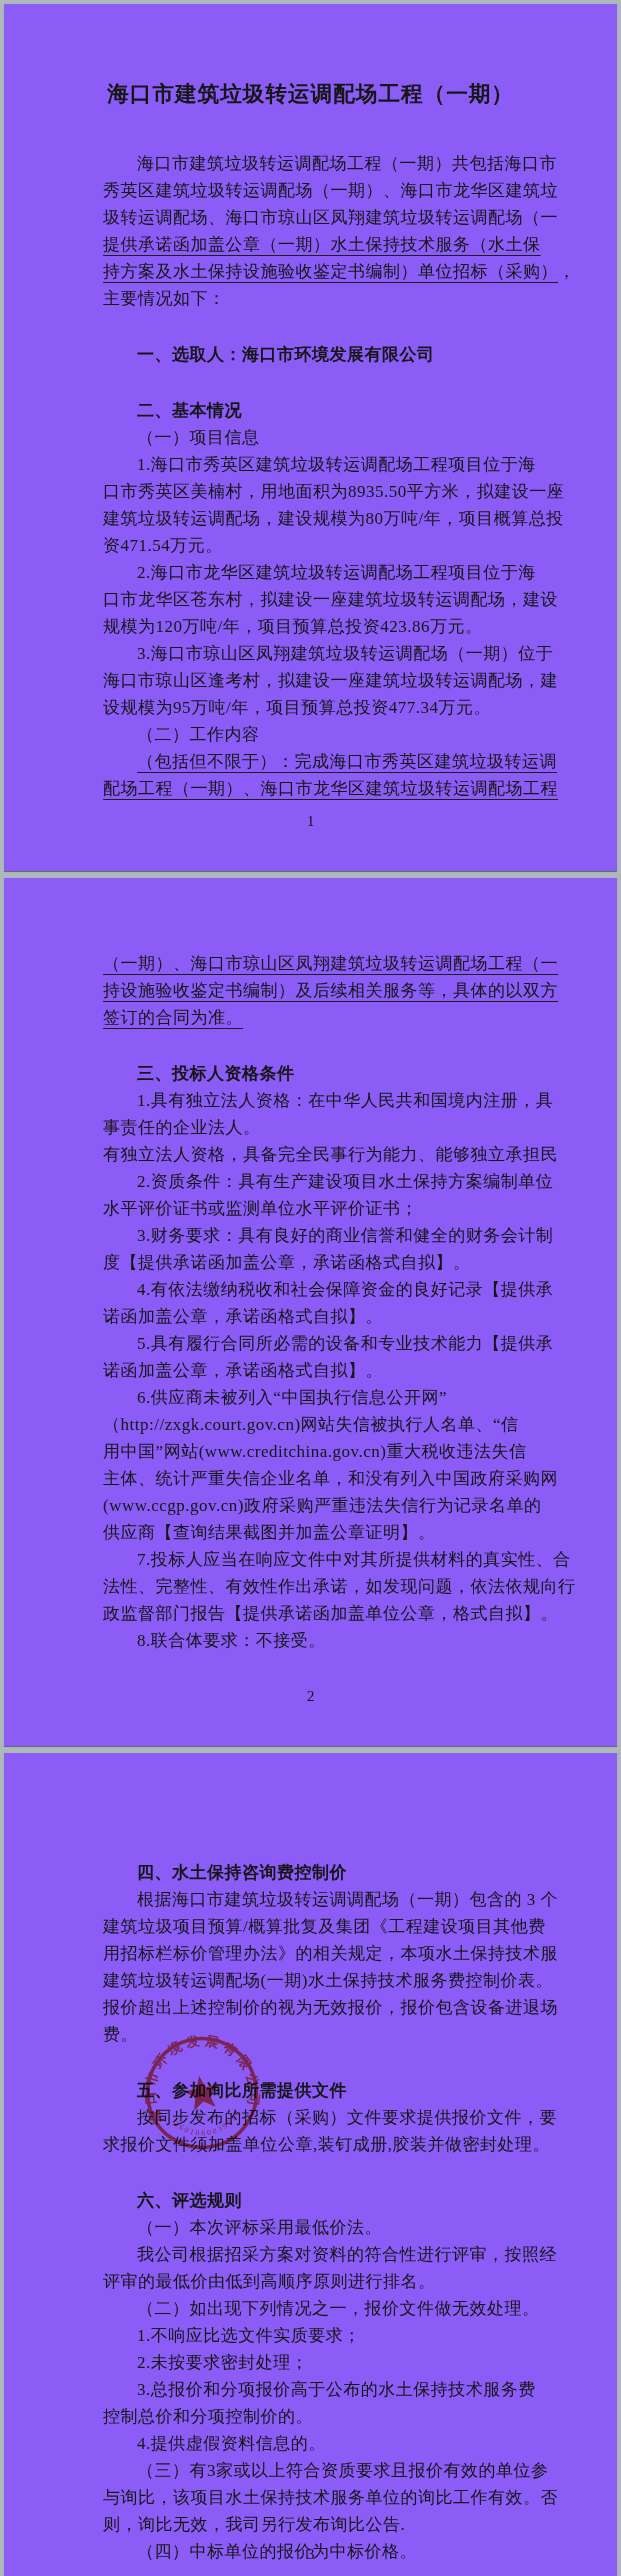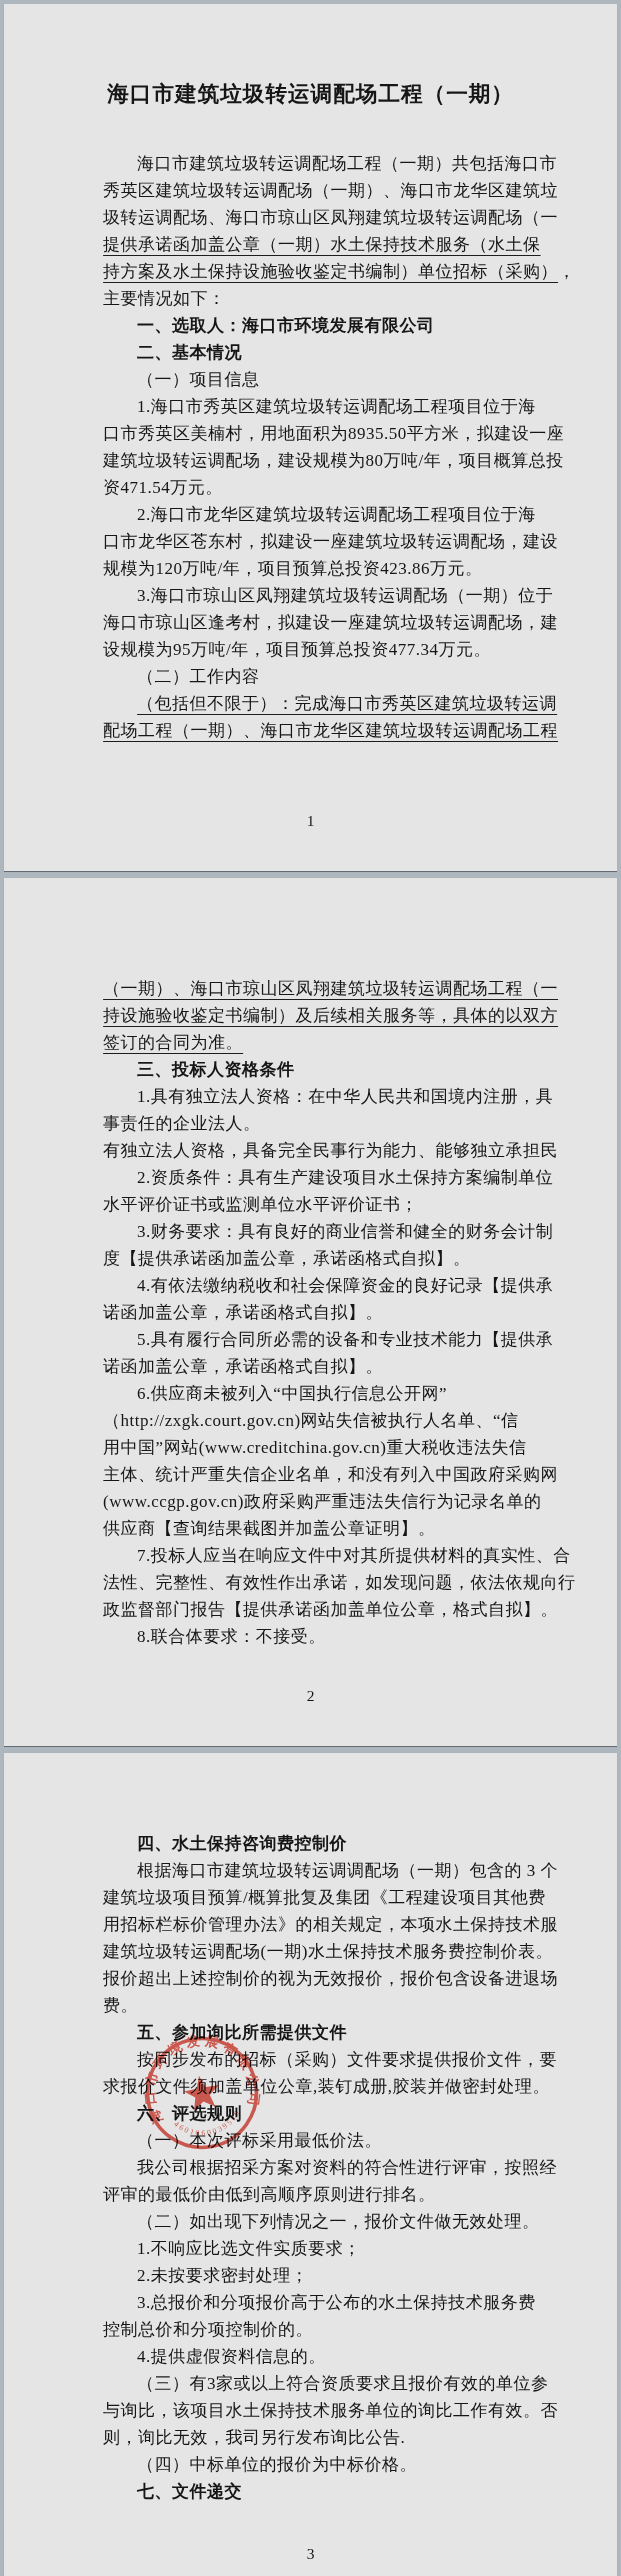--- a/index.html
+++ b/index.html
@@ -6,46 +6,46 @@
   body{
     width:621px;
     background:#aeb6be;
     font-family:"Liberation Serif","DejaVu Serif",serif;
     color:#161616;
   }
   .doc{padding:4.1px 4.1px 7.7px 4.1px;}
   .page{
     position:relative;
     width:613px;
-    background:#e5e5e5;
+    background:#8b5cf6;
     box-sizing:border-box;
     margin-bottom:7.2px;
     box-shadow:0 1px 0.5px rgba(40,45,55,.55), 0 -0.5px 0.5px rgba(40,45,55,.35);
     overflow:hidden;
   }
   .page:last-child{margin-bottom:0;}
   .p1{height:867px;padding-top:76px;}
-  .p2{height:868px;padding-top:97px;}
+  .p2{height:868px;padding-top:72px;}
   .p3{height:851px;padding-top:77px;}
 
   .ln{
     height:27px;line-height:27px;
     font-size:17px;letter-spacing:0.5px;
     padding:0 61px 0 99px;
     white-space:nowrap;overflow:hidden;
   }
   .t1{
     height:29px;line-height:29px;
     font-size:21.6px;font-weight:bold;
     text-align:center;letter-spacing:1px;
     padding:0 20.6px;white-space:nowrap;overflow:hidden;
   }
   .sp80{height:41px;}
   .ind{text-indent:34px;}
-  .b{font-weight:bold;}
+  .b{font-weight:bold;margin-top:29px;}
   .u, .ln span.u{
     text-decoration-line:underline;
     text-underline-offset:4.6px;
     text-decoration-thickness:1.3px;
     text-decoration-color:#1d1d1d;
   }
   .pgnum{
     position:absolute;left:0;right:0;bottom:40px;
     height:20.6px;line-height:20.6px;
     text-align:center;font-size:15.5px;

